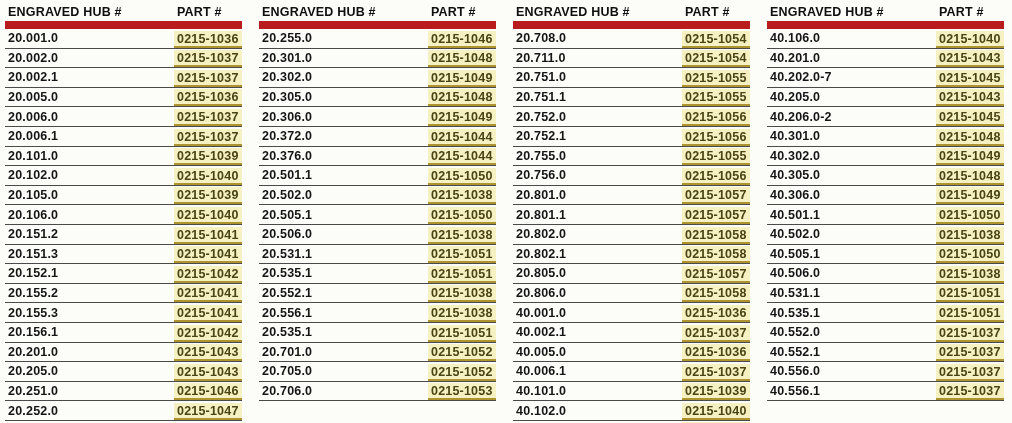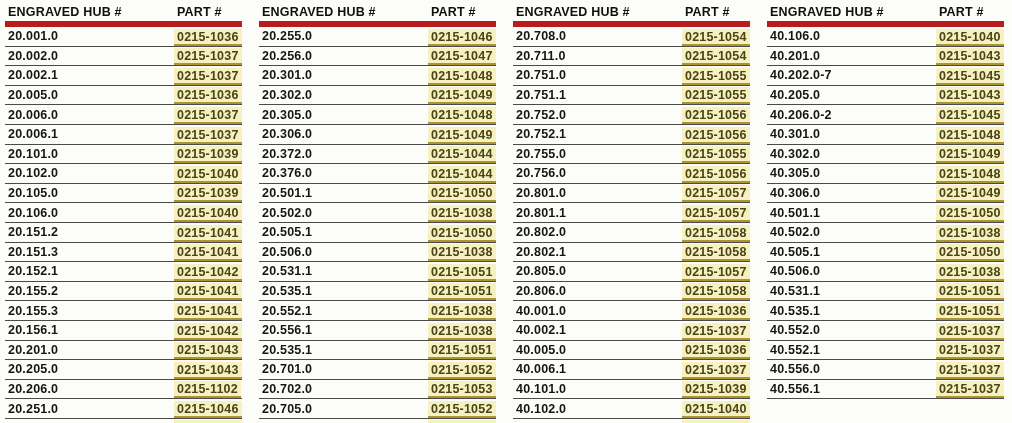--- a/index.html
+++ b/index.html
@@ -19,21 +19,21 @@
     position: absolute;
     left: 5px;
     top: 2px;
     display: flex;
     gap: 17px;
   }
   .tcol { width: 237px; }
   .thead {
     position: relative;
     height: 19px;
-    border-bottom: 6px solid #b91c1c;
+    border-bottom: 8px solid #b91c1c;
   }
   .h-hub, .h-part {
     position: absolute;
     top: 3px;
     font-weight: bold;
     font-size: 12.5px;
     letter-spacing: 0.2px;
     color: #0f0f0f;
     white-space: nowrap;
   }
@@ -146,46 +146,38 @@
         </div>
         <div class="trow">
           <span class="hub">20.201.0</span>
           <span class="part">0215-1043</span>
         </div>
         <div class="trow">
           <span class="hub">20.205.0</span>
           <span class="part">0215-1043</span>
         </div>
         <div class="trow">
-          <span class="hub">20.206.0</span>
-          <span class="part">0215-1102</span>
-        </div>
-        <div class="trow">
           <span class="hub">20.251.0</span>
           <span class="part">0215-1046</span>
         </div>
         <div class="trow">
           <span class="hub">20.252.0</span>
           <span class="part">0215-1047</span>
         </div>
       </div>
       <div class="tcol">
         <div class="thead">
           <span class="h-hub">ENGRAVED HUB #</span>
           <span class="h-part">PART #</span>
         </div>
         <div class="trow">
           <span class="hub">20.255.0</span>
           <span class="part">0215-1046</span>
         </div>
         <div class="trow">
-          <span class="hub">20.256.0</span>
-          <span class="part">0215-1047</span>
-        </div>
-        <div class="trow">
           <span class="hub">20.301.0</span>
           <span class="part">0215-1048</span>
         </div>
         <div class="trow">
           <span class="hub">20.302.0</span>
           <span class="part">0215-1049</span>
         </div>
         <div class="trow">
           <span class="hub">20.305.0</span>
           <span class="part">0215-1048</span>
@@ -234,24 +226,20 @@
           <span class="hub">20.556.1</span>
           <span class="part">0215-1038</span>
         </div>
         <div class="trow">
           <span class="hub">20.535.1</span>
           <span class="part">0215-1051</span>
         </div>
         <div class="trow">
           <span class="hub">20.701.0</span>
           <span class="part">0215-1052</span>
-        </div>
-        <div class="trow">
-          <span class="hub">20.702.0</span>
-          <span class="part">0215-1053</span>
         </div>
         <div class="trow">
           <span class="hub">20.705.0</span>
           <span class="part">0215-1052</span>
         </div>
         <div class="trow">
           <span class="hub">20.706.0</span>
           <span class="part">0215-1053</span>
         </div>
       </div>

